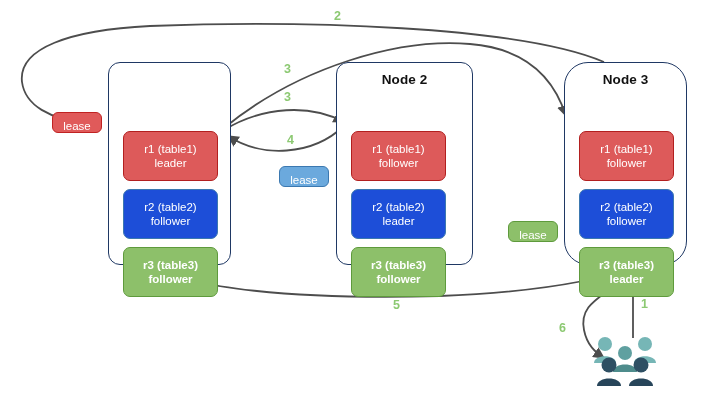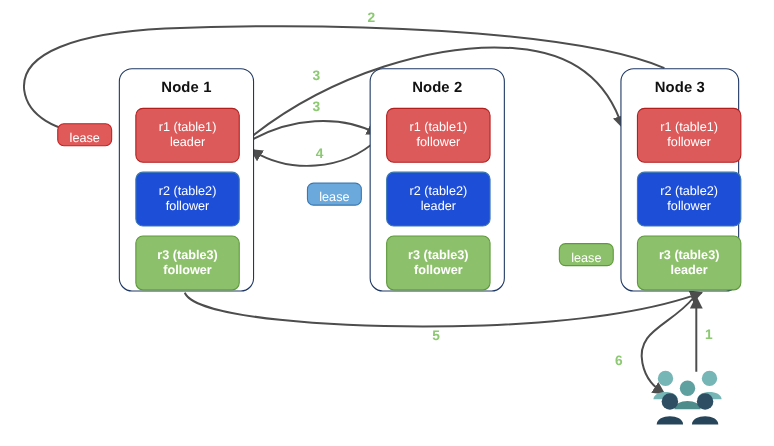--- a/index.html
+++ b/index.html
@@ -46,20 +46,21 @@
     box-sizing: border-box;
     border-radius: 7px;
     display: flex;
     flex-direction: column;
     align-items: center;
     justify-content: center;
     color: #ffffff;
     font-size: 11.5px;
     line-height: 14px;
     text-align: center;
+    margin-top: 33px;
   }
   .replica .rl { display: block; }
   .rep-red   { background: #DD5A5A; border: 1.3px solid #B21F1F; }
   .rep-blue  { background: #1d4ed8; border: 1.3px solid #3B78B0; }
   .rep-green { background: #8DC06A; border: 1.3px solid #5E9A3C; font-weight: bold; }
 
   .lease {
     position: absolute;
     box-sizing: border-box;
     border-radius: 6px;
@@ -109,52 +110,51 @@
     <path d="M 344 126 C 312 156, 262 158, 228 136" fill="none" stroke="#4D4D4D" stroke-width="1.8" marker-end="url(#arrow)"></path>
 
     <path d="M 168 266 C 176 288, 300 300, 440 296 C 540 292, 600 280, 638 266" fill="none" stroke="#4D4D4D" stroke-width="1.8" marker-end="url(#arrow)"></path>
 
     <path d="M 633 338 L 633 270" fill="none" stroke="#4D4D4D" stroke-width="1.8" marker-end="url(#arrow)"></path>
 
     <path d="M 631 270 C 610 296, 578 300, 584 330 C 587 345, 595 352, 604 358" fill="none" stroke="#4D4D4D" stroke-width="1.8" marker-end="url(#arrow)"></path>
   </svg>
 
   <div class="node-box" style="left:108px; top:62px; width:123px; height:203px;">
-    <div class="node-title">Node 1</div>
     <div class="replica rep-red" style="left:14px; top:35px; width:95px; height:50px;">
       <span class="rl">r1 (table1)</span>
       <span class="rl">leader</span>
     </div>
     <div class="replica rep-blue" style="left:14px; top:93px; width:95px; height:50px;">
       <span class="rl">r2 (table2)</span>
       <span class="rl">follower</span>
     </div>
     <div class="replica rep-green" style="left:14px; top:151px; width:95px; height:50px;">
       <span class="rl">r3 (table3)</span>
       <span class="rl">follower</span>
     </div>
   </div>
 
-  <div class="node-box" style="left:336px; top:62px; width:123px; height:203px;">
+  <div class="node-box" style="left:336px; top:62px; width:137px; height:203px;">
     <div class="node-title">Node 2</div>
     <div class="replica rep-red" style="left:14px; top:35px; width:95px; height:50px;">
       <span class="rl">r1 (table1)</span>
       <span class="rl">follower</span>
     </div>
     <div class="replica rep-blue" style="left:14px; top:93px; width:95px; height:50px;">
       <span class="rl">r2 (table2)</span>
       <span class="rl">leader</span>
     </div>
     <div class="replica rep-green" style="left:14px; top:151px; width:95px; height:50px;">
       <span class="rl">r3 (table3)</span>
       <span class="rl">follower</span>
     </div>
   </div>
 
-  <div class="node-box" style="left:564px; top:62px; width:108px; height:203px;">
+  <div class="node-box" style="left:564px; top:62px; width:123px; height:203px;border-radius:24px;">
     <div class="node-title">Node 3</div>
     <div class="replica rep-red" style="left:14px; top:35px; width:95px; height:50px;">
       <span class="rl">r1 (table1)</span>
       <span class="rl">follower</span>
     </div>
     <div class="replica rep-blue" style="left:14px; top:93px; width:95px; height:50px;">
       <span class="rl">r2 (table2)</span>
       <span class="rl">follower</span>
     </div>
     <div class="replica rep-green" style="left:14px; top:151px; width:95px; height:50px;">

